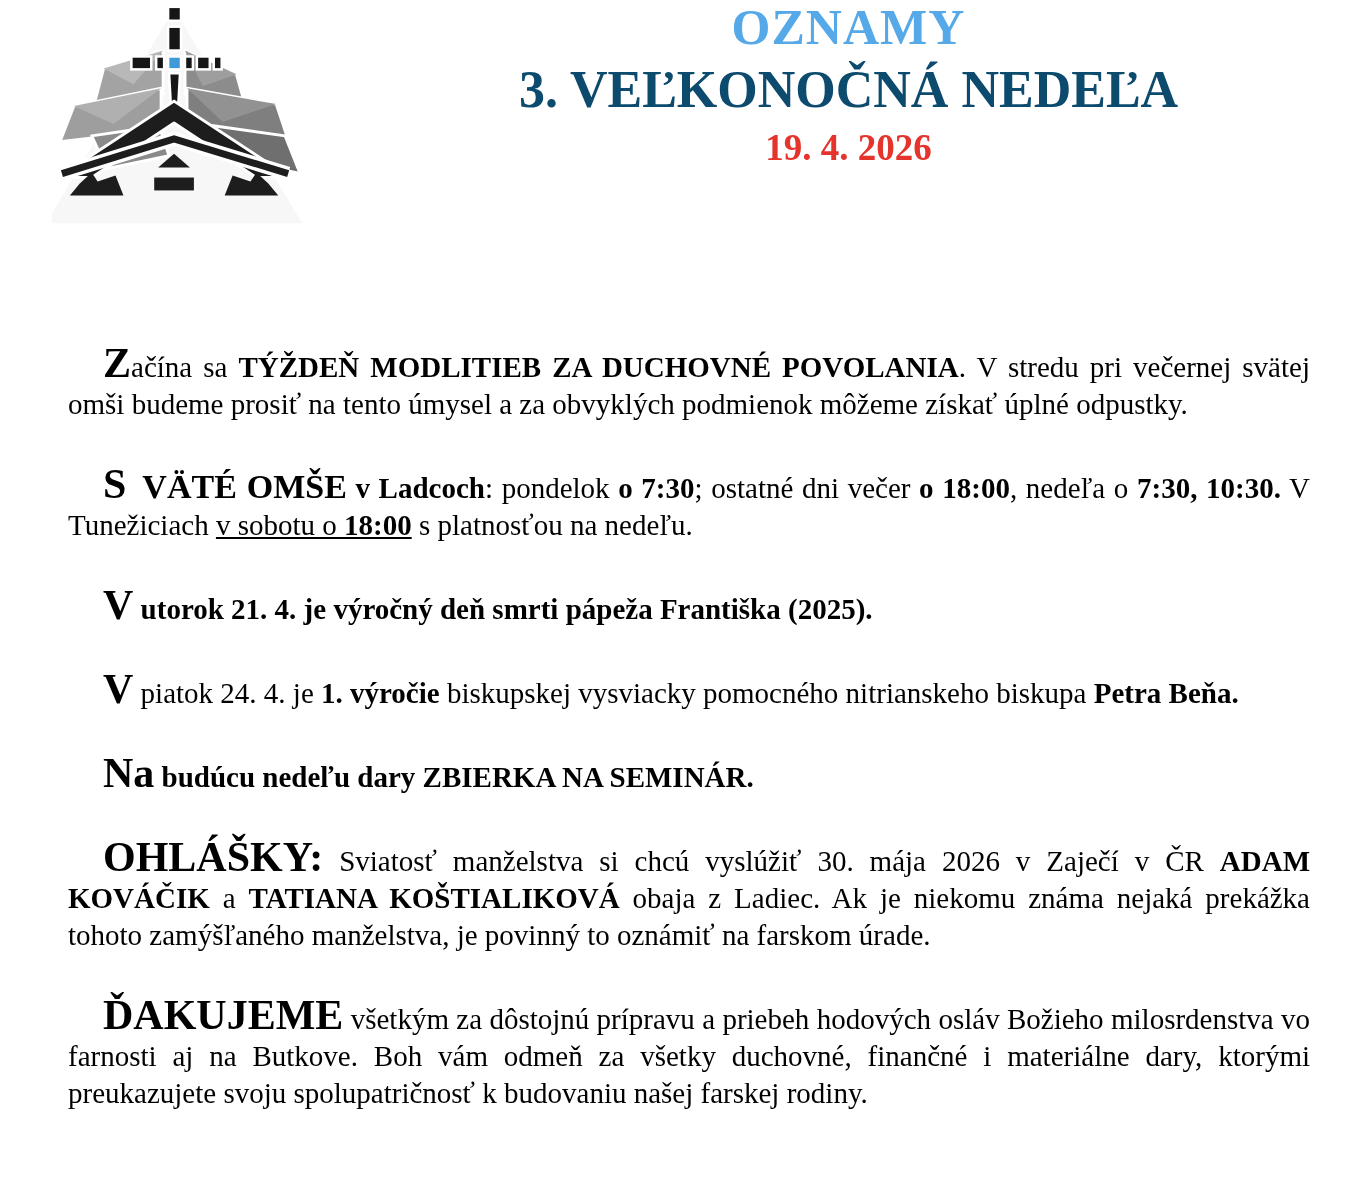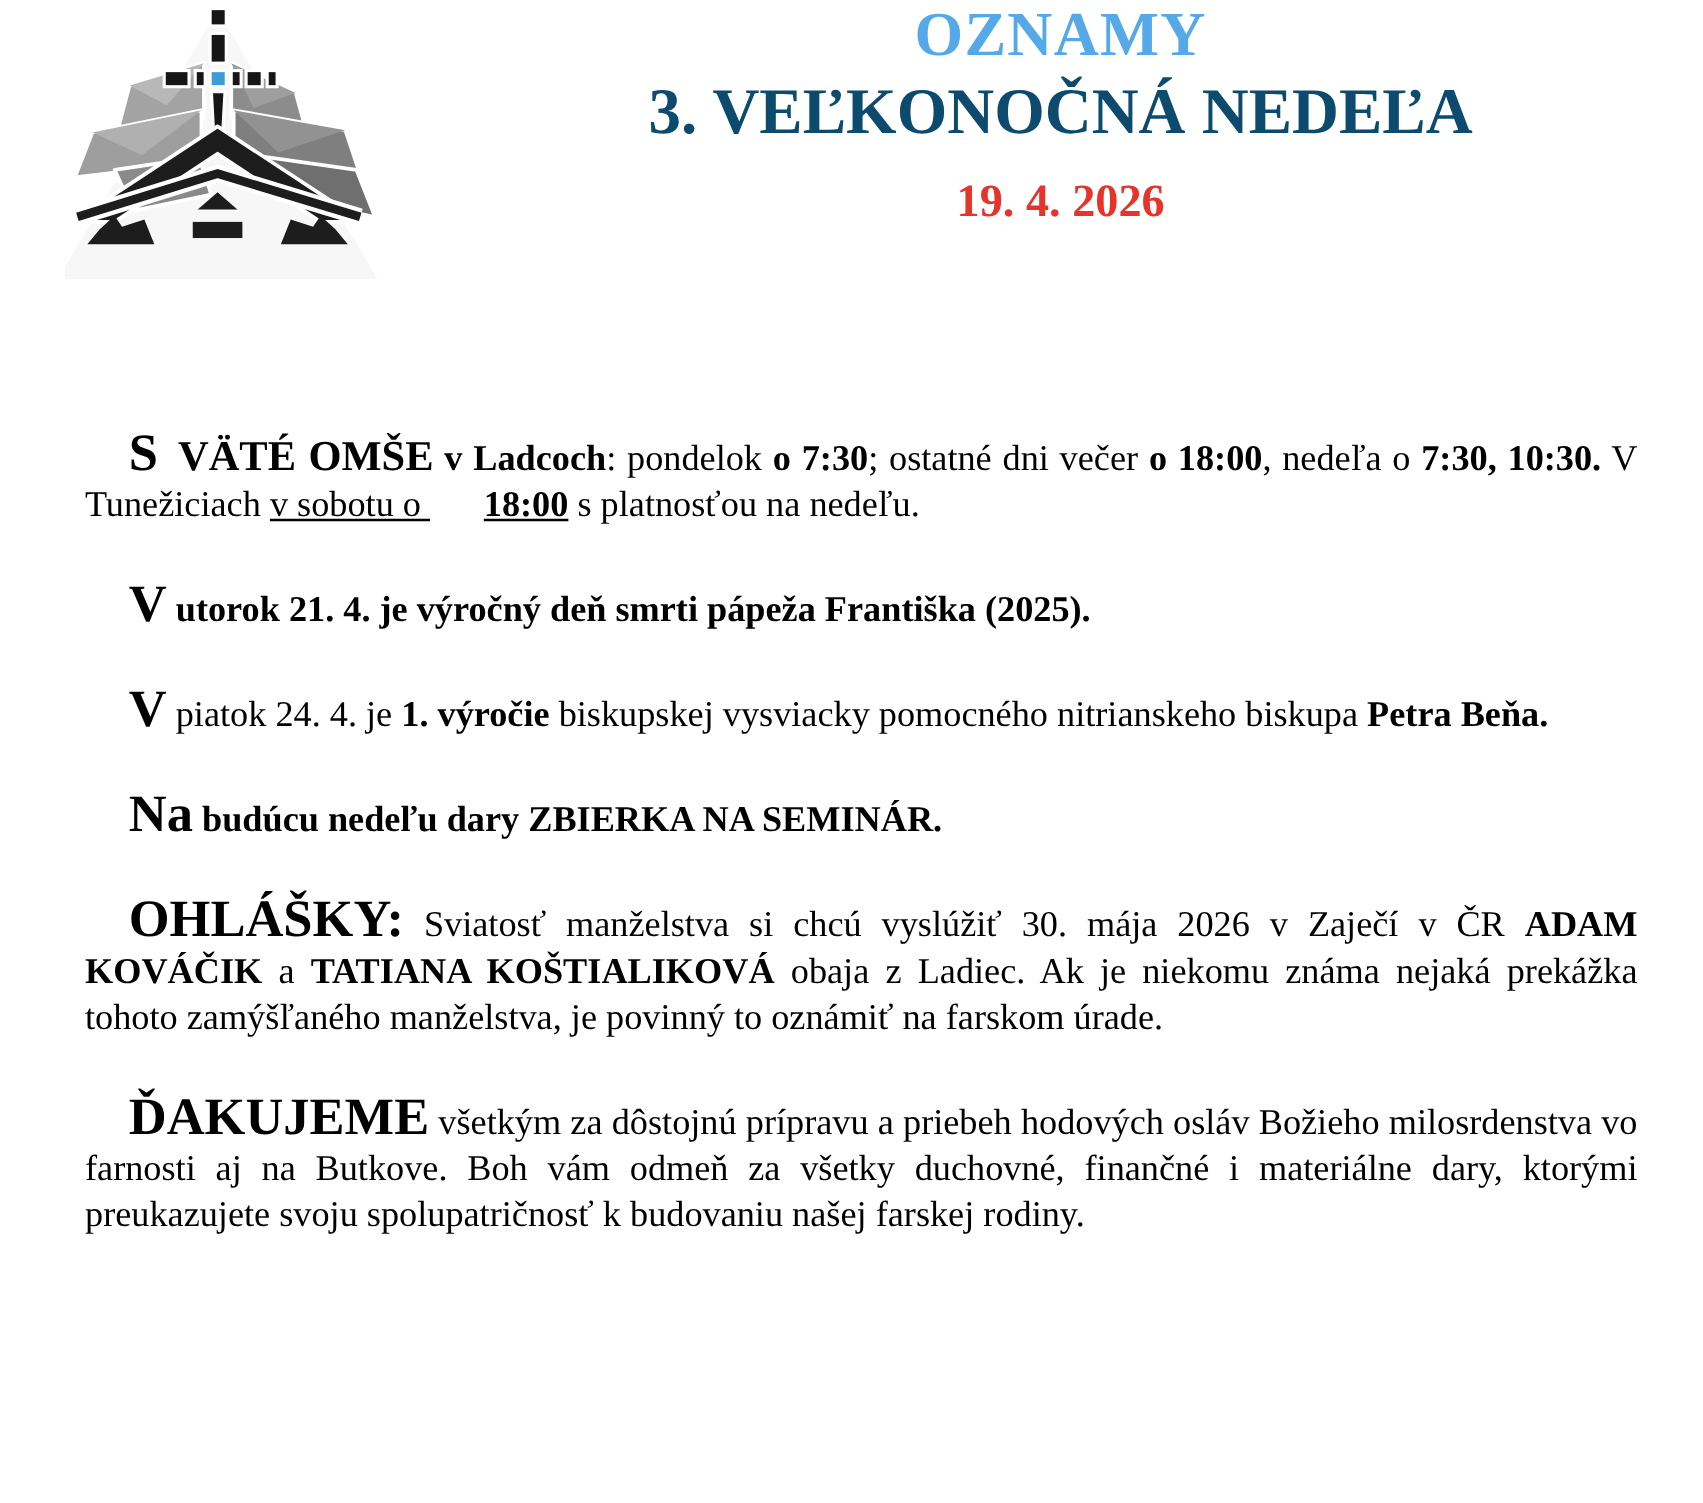--- a/index.html
+++ b/index.html
@@ -18,40 +18,40 @@
     top: 6px;
     width: 258px;
     height: 222px;
   }
   .titles {
     margin-left: 335px;
     text-align: center;
   }
   .title-oznamy  { font-size: 50px; font-weight: 700; line-height: 1.08; letter-spacing: 1px; }
   .title-feast   { font-size: 52px; font-weight: 700; line-height: 1.05; margin-top: 9px; }
-  .title-date    { font-size: 37px; font-weight: 700; line-height: 1.15; margin-top: 23px; }
+  .title-date    { font-size: 37px; font-weight: 700; line-height: 1.15; margin-top: 9px; }
 
   .content {
     padding: 116px 52px 0 68px;
   }
   .para {
     font-size: 29px;
     line-height: 37px;
     text-align: justify;
     text-indent: 35px;
     margin: 0;
   }
   .para + .para { margin-top: 46px; }
 
   .seg-normal        { font-weight: 400; }
   .seg-bold          { font-weight: 700; }
   .seg-lead          { font-weight: 700; font-size: 42px; line-height: 30px; }
   .seg-midcaps       { font-weight: 700; font-size: 34px; line-height: 30px; margin-left: 16px; }
   .seg-underline     { font-weight: 400; text-decoration: underline; }
-  .seg-boldunderline { font-weight: 700; text-decoration: underline; margin-left: 43px; }
+  .seg-boldunderline { font-weight: 700; text-decoration: underline; }
 </style>
 </head>
 <body>
 
 <div class="header">
 
   <svg class="logo" viewBox="0 0 260 222" xmlns="http://www.w3.org/2000/svg">
 
     <polygon points="123,2 252,218 -6,218" fill="#f7f7f7"></polygon>
 
@@ -94,19 +94,20 @@
   </svg>
 
   <div class="titles">
     <div class="title-oznamy" style="color: rgb(86, 169, 232);">OZNAMY</div>
     <div class="title-feast" style="color: #0c4a6e;">3. VEĽKONOČNÁ NEDEĽA</div>
     <div class="title-date" style="color: rgb(229, 52, 43);">19. 4. 2026</div>
   </div>
 </div>
 
 <div class="content">
+    <p class="para"><span class="seg-lead">Z</span><span class="seg-normal">ačína sa </span><span class="seg-bold">TÝŽDEŇ MODLITIEB ZA DUCHOVNÉ POVOLANIA</span><span class="seg-normal">. V stredu pri večernej svätej omši budeme prosiť na tento úmysel a za obvyklých podmienok môžeme získať úplné odpustky.</span></p>
     <p class="para"><span class="seg-lead">S</span><span class="seg-midcaps">VÄTÉ OMŠE</span><span class="seg-bold"> v Ladcoch</span><span class="seg-normal">: pondelok </span><span class="seg-bold">o 7:30</span><span class="seg-normal">; ostatné dni večer </span><span class="seg-bold">o 18:00</span><span class="seg-normal">, nedeľa o </span><span class="seg-bold">7:30, 10:30.</span><span class="seg-normal"> V Tunežiciach </span><span class="seg-underline">v sobotu o </span><span class="seg-boldunderline">18:00</span><span class="seg-normal"> s platnosťou na nedeľu.</span></p>
     <p class="para"><span class="seg-lead">V</span><span class="seg-bold"> utorok 21. 4. je výročný deň smrti pápeža Františka (2025).</span></p>
     <p class="para"><span class="seg-lead">V</span><span class="seg-normal"> piatok 24. 4. je </span><span class="seg-bold">1. výročie</span><span class="seg-normal"> biskupskej vysviacky pomocného nitrianskeho  biskupa </span><span class="seg-bold">Petra Beňa.</span></p>
     <p class="para"><span class="seg-lead">Na</span><span class="seg-bold"> budúcu nedeľu dary ZBIERKA NA SEMINÁR.</span></p>
     <p class="para"><span class="seg-lead">OHLÁŠKY:</span><span class="seg-normal"> Sviatosť manželstva si chcú vyslúžiť 30. mája 2026 v Zaječí v ČR </span><span class="seg-bold">ADAM KOVÁČIK</span><span class="seg-normal"> a </span><span class="seg-bold">TATIANA KOŠTIALIKOVÁ</span><span class="seg-normal"> obaja z Ladiec. Ak je niekomu známa nejaká prekážka tohoto zamýšľaného manželstva, je povinný to oznámiť na farskom úrade.</span></p>
     <p class="para"><span class="seg-lead">ĎAKUJEME</span><span class="seg-normal"> všetkým za dôstojnú prípravu a priebeh hodových osláv Božieho milosrdenstva vo farnosti aj na Butkove. Boh vám odmeň za všetky duchovné, finančné i materiálne dary, ktorými preukazujete svoju spolupatričnosť k budovaniu našej farskej rodiny.</span></p>
   </div>
 
 </body></html>

